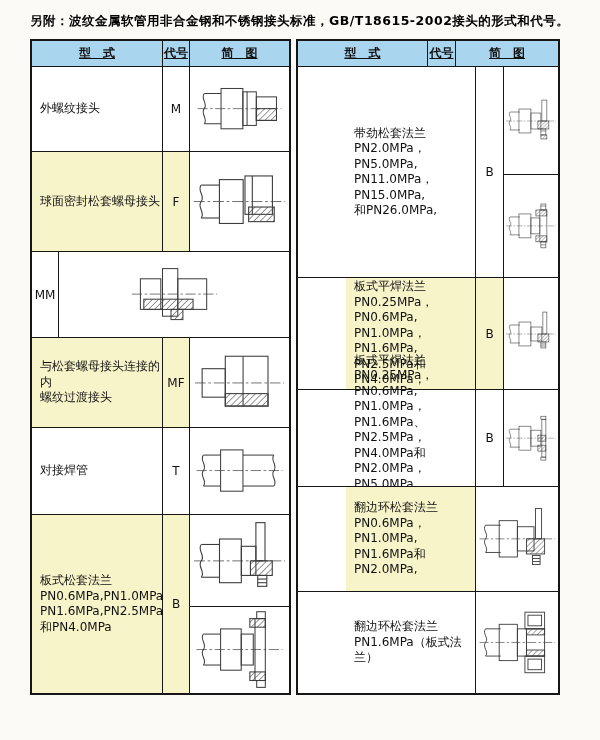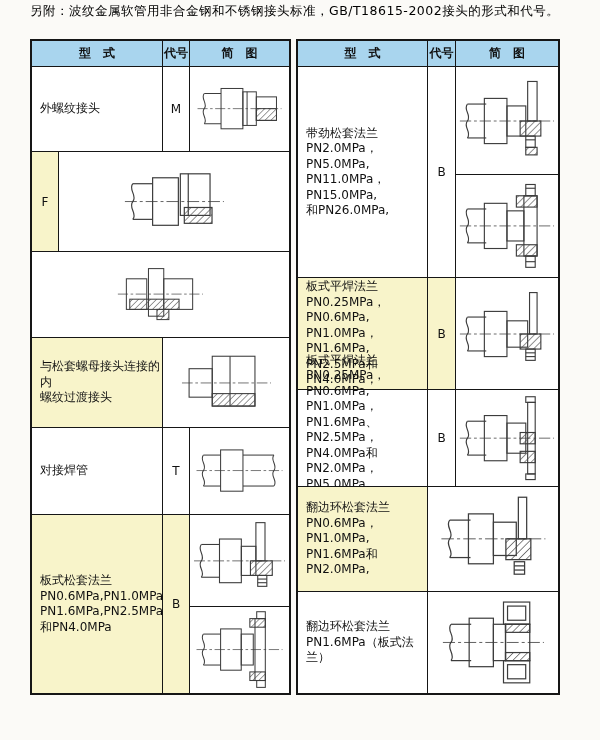--- a/index.html
+++ b/index.html
@@ -3,36 +3,36 @@
 <meta charset="utf-8">
 <style>
   * { box-sizing: border-box; margin: 0; padding: 0; }
   html,body { width:600px; }
   body {
     font-family: "DejaVu Sans", "Liberation Sans", sans-serif;
     background:#fbfaf7; color:#111;
   }
   .page { position:relative; width:600px; height:740px; overflow:hidden; background:#fbfaf7; }
   .title {
-    position:absolute; left:30px; top:3px; width:556px;
-    font-size:12.5px; font-weight:normal; letter-spacing:0.5px; color:#000;
+    position:absolute; left:30px; top:13px; width:556px;
+    font-size:12.5px; font-weight:bold; letter-spacing:0.5px; color:#000;
   }
   .tbl { position:absolute; top:39px; border:2px solid #161616; background:#fff; }
   .tbl-left  { left:30px;  width:261px; height:656px; }
   .tbl-right { left:296px; width:264px; height:656px; }
   .hrow { display:flex; height:26px; background:#a9d5ee; border-bottom:1px solid #161616; }
   .hcell {
     display:flex; align-items:center; justify-content:center;
-    font-size:12px; font-weight:bold; border-right:1px solid #161616;
+    font-size:12px; font-weight:bold; border-right:1px solid #161616;text-decoration:underline;
   }
   .hcell:last-child { border-right:none; }
   .row { display:flex; border-bottom:1px solid #161616; background:#fff; }
   .row:last-child { border-bottom:none; }
   .tbl-left  .c-type { width:131px; } .tbl-left  .c-code { width:27px; }
-  .tbl-right .c-type { width:130px; } .tbl-right .c-code { width:28px; }
+  .tbl-right .c-type { width:130px;margin-left:48px; } .tbl-right .c-code { width:28px; }
   .tbl-left  .h-type { width:131px; } .tbl-left  .h-code { width:27px; } .tbl-left  .h-diag { flex:1; }
   .tbl-right .h-type { width:130px; } .tbl-right .h-code { width:28px; } .tbl-right .h-diag { flex:1; }
   .c-type {
     display:flex; align-items:center; border-right:1px solid #161616;
     padding:4px 2px 4px 8px; font-size:12px; line-height:15.5px;
   }
   .c-type span { white-space:pre-line; }
   .c-code {
     display:flex; align-items:center; justify-content:center;
     border-right:1px solid #161616; font-size:12px;
@@ -80,20 +80,23 @@
                 <rect x="72" y="32" width="24" height="28"></rect>
                 <rect x="72" y="46" width="24" height="14" fill="url(#hatch0)"></rect>
               </g>
               <line x1="2" y1="46" x2="102" y2="46" stroke="#3c3c3c" stroke-width="0.8" stroke-dasharray="12 3 3 3"></line>
             </svg>
           </div>
         </div>
     </div>
 
     <div class="row hl" style="height:100px">
+      <div class="c-type">
+          <span>球面密封松套螺母接头</span>
+        </div>
       <div class="c-code">F</div>
       <div class="c-diag">
           <div class="sub">
             <svg viewBox="0 0 104 92" preserveAspectRatio="xMidYMid meet">
               <defs>
                 <pattern id="hatch1" patternUnits="userSpaceOnUse" width="5" height="5" patternTransform="rotate(45)">
                   <line x1="0" y1="0" x2="0" y2="5" stroke="#4a4a4a" stroke-width="1.3"></line>
                 </pattern>
               </defs>
               <g fill="none" stroke="#3c3c3c" stroke-width="1.2">
@@ -105,20 +108,21 @@
                 <line x1="66" y1="18" x2="66" y2="60"></line>
                 <rect x="62" y="52" width="28" height="16" fill="url(#hatch1)"></rect>
               </g>
               <line x1="2" y1="46" x2="102" y2="46" stroke="#3c3c3c" stroke-width="0.8" stroke-dasharray="12 3 3 3"></line>
             </svg>
           </div>
         </div>
     </div>
 
     <div class="row" style="height:86px">
+      <div class="c-code">MM</div>
       <div class="c-diag">
           <div class="sub">
             <svg viewBox="0 0 104 92" preserveAspectRatio="xMidYMid meet">
               <defs>
                 <pattern id="hatch2" patternUnits="userSpaceOnUse" width="5" height="5" patternTransform="rotate(45)">
                   <line x1="0" y1="0" x2="0" y2="5" stroke="#4a4a4a" stroke-width="1.3"></line>
                 </pattern>
               </defs>
               <g fill="none" stroke="#3c3c3c" stroke-width="1.2">
                 <rect x="12" y="28" width="24" height="36"></rect>
@@ -131,20 +135,21 @@
             </svg>
           </div>
         </div>
     </div>
 
     <div class="row hl" style="height:90px">
       <div class="c-type">
           <span>与松套螺母接头连接的内
 螺纹过渡接头</span>
         </div>
+      <div class="c-code">MF</div>
       <div class="c-diag">
           <div class="sub">
             <svg viewBox="0 0 104 92" preserveAspectRatio="xMidYMid meet">
               <defs>
                 <pattern id="hatch3" patternUnits="userSpaceOnUse" width="5" height="5" patternTransform="rotate(45)">
                   <line x1="0" y1="0" x2="0" y2="5" stroke="#4a4a4a" stroke-width="1.3"></line>
                 </pattern>
               </defs>
               <g fill="none" stroke="#3c3c3c" stroke-width="1.2">
                 <rect x="10" y="30" width="26" height="32"></rect>

